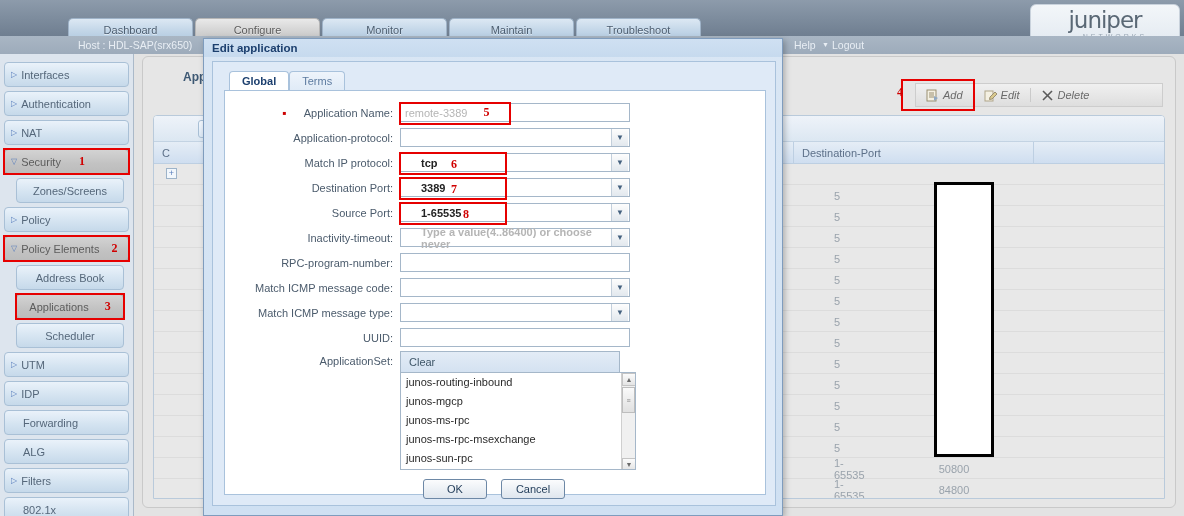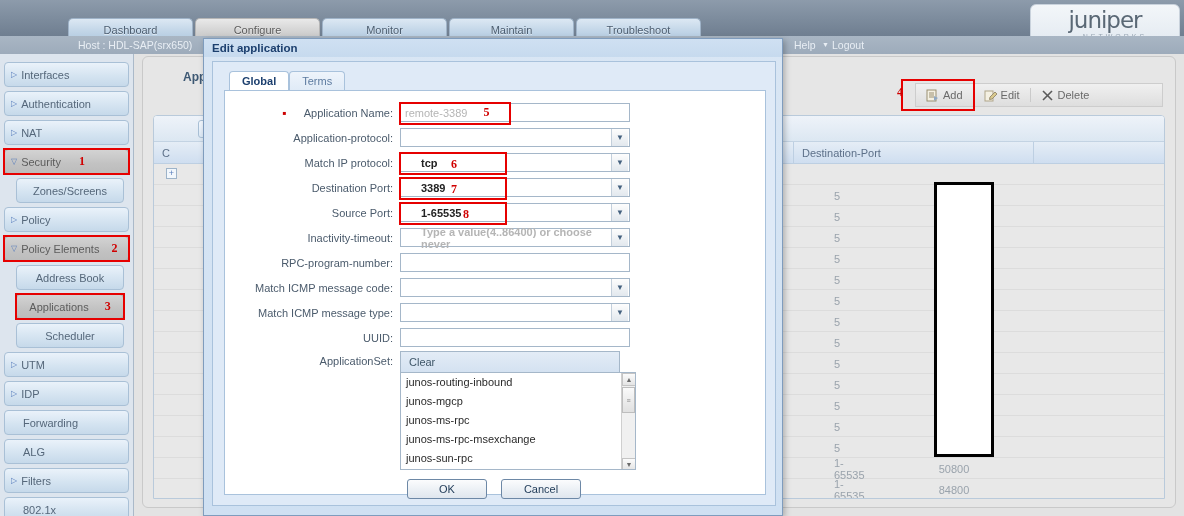--- a/index.html
+++ b/index.html
@@ -83,21 +83,21 @@
   
   .content {
     position: absolute; left: 142px; top: 56px; width: 1034px; height: 452px;
     background: #e6e6e6; border: 1px solid #c9c9c9; border-radius: 6px;
   }
   .content-title { position: absolute; left: 40px; top: 13px; font-size: 12px;
      font-weight: bold; color: #3d5873; }
   .toolbar {
     position: absolute; right: 12px; top: 26px; width: 248px; height: 24px;
     background: linear-gradient(to bottom, #f0f0f0, #dedede);
-    border: 1px solid #cdcdcd; display:flex; align-items:center;
+    border: 1px solid #cdcdcd; display:flex; align-items:center;font-style:italic;
   }
   .tb-btn { display:flex; align-items:center; gap:4px; color:#6a6a6a; font-size:11px;
             padding: 0 10px; height: 22px; }
   .tb-sep { width:1px; height:14px; background:#cacaca; }
   .tb-ico { width: 13px; height: 13px; display:inline-block; }
 
   .grid-wrap {
     position: absolute; left: 10px; top: 58px; width: 1012px; height: 384px;
     background: #fff; border: 1px solid #b9cadb; border-radius: 4px 4px 0 0;
     overflow: hidden;
@@ -172,21 +172,21 @@
   .scrollbar { position:absolute; right:0; top:0; width:14px; height:98px;
      background:#f0f0f0; border-left:1px solid #cfcfcf; }
   .sb-btn { width:14px; height:13px; background: linear-gradient(to bottom,#fbfbfb,#e4e4e4);
      border:1px solid #c4c4c4; display:flex; align-items:center; justify-content:center;
      color:#6b6b6b; font-size:7px; }
   .sb-thumb { position:absolute; top:14px; width:13px; height:26px;
      background: linear-gradient(to bottom,#fafafa,#e0e0e0); border:1px solid #bdbdbd;
      display:flex;align-items:center;justify-content:center;color:#8a8a8a;font-size:7px;}
   .modal-btns { position:absolute; left:0; bottom:16px; width:580px;
      display:flex; justify-content:center; gap:14px; }
-  .mbtn { width:80px; height:20px; border:1px solid #6d88a6; border-radius:3px;
+  .mbtn { width:64px; height:20px; border:1px solid #6d88a6; border-radius:3px;
      background: linear-gradient(to bottom,#fbfcfd,#dfe6ee);
      display:flex; align-items:center; justify-content:center;
      color:#1f3a57; font-size:11px; }
 
   .mark-abs { position:absolute; }
 </style>
 </head>
 <body>
 
 <div id="app">

